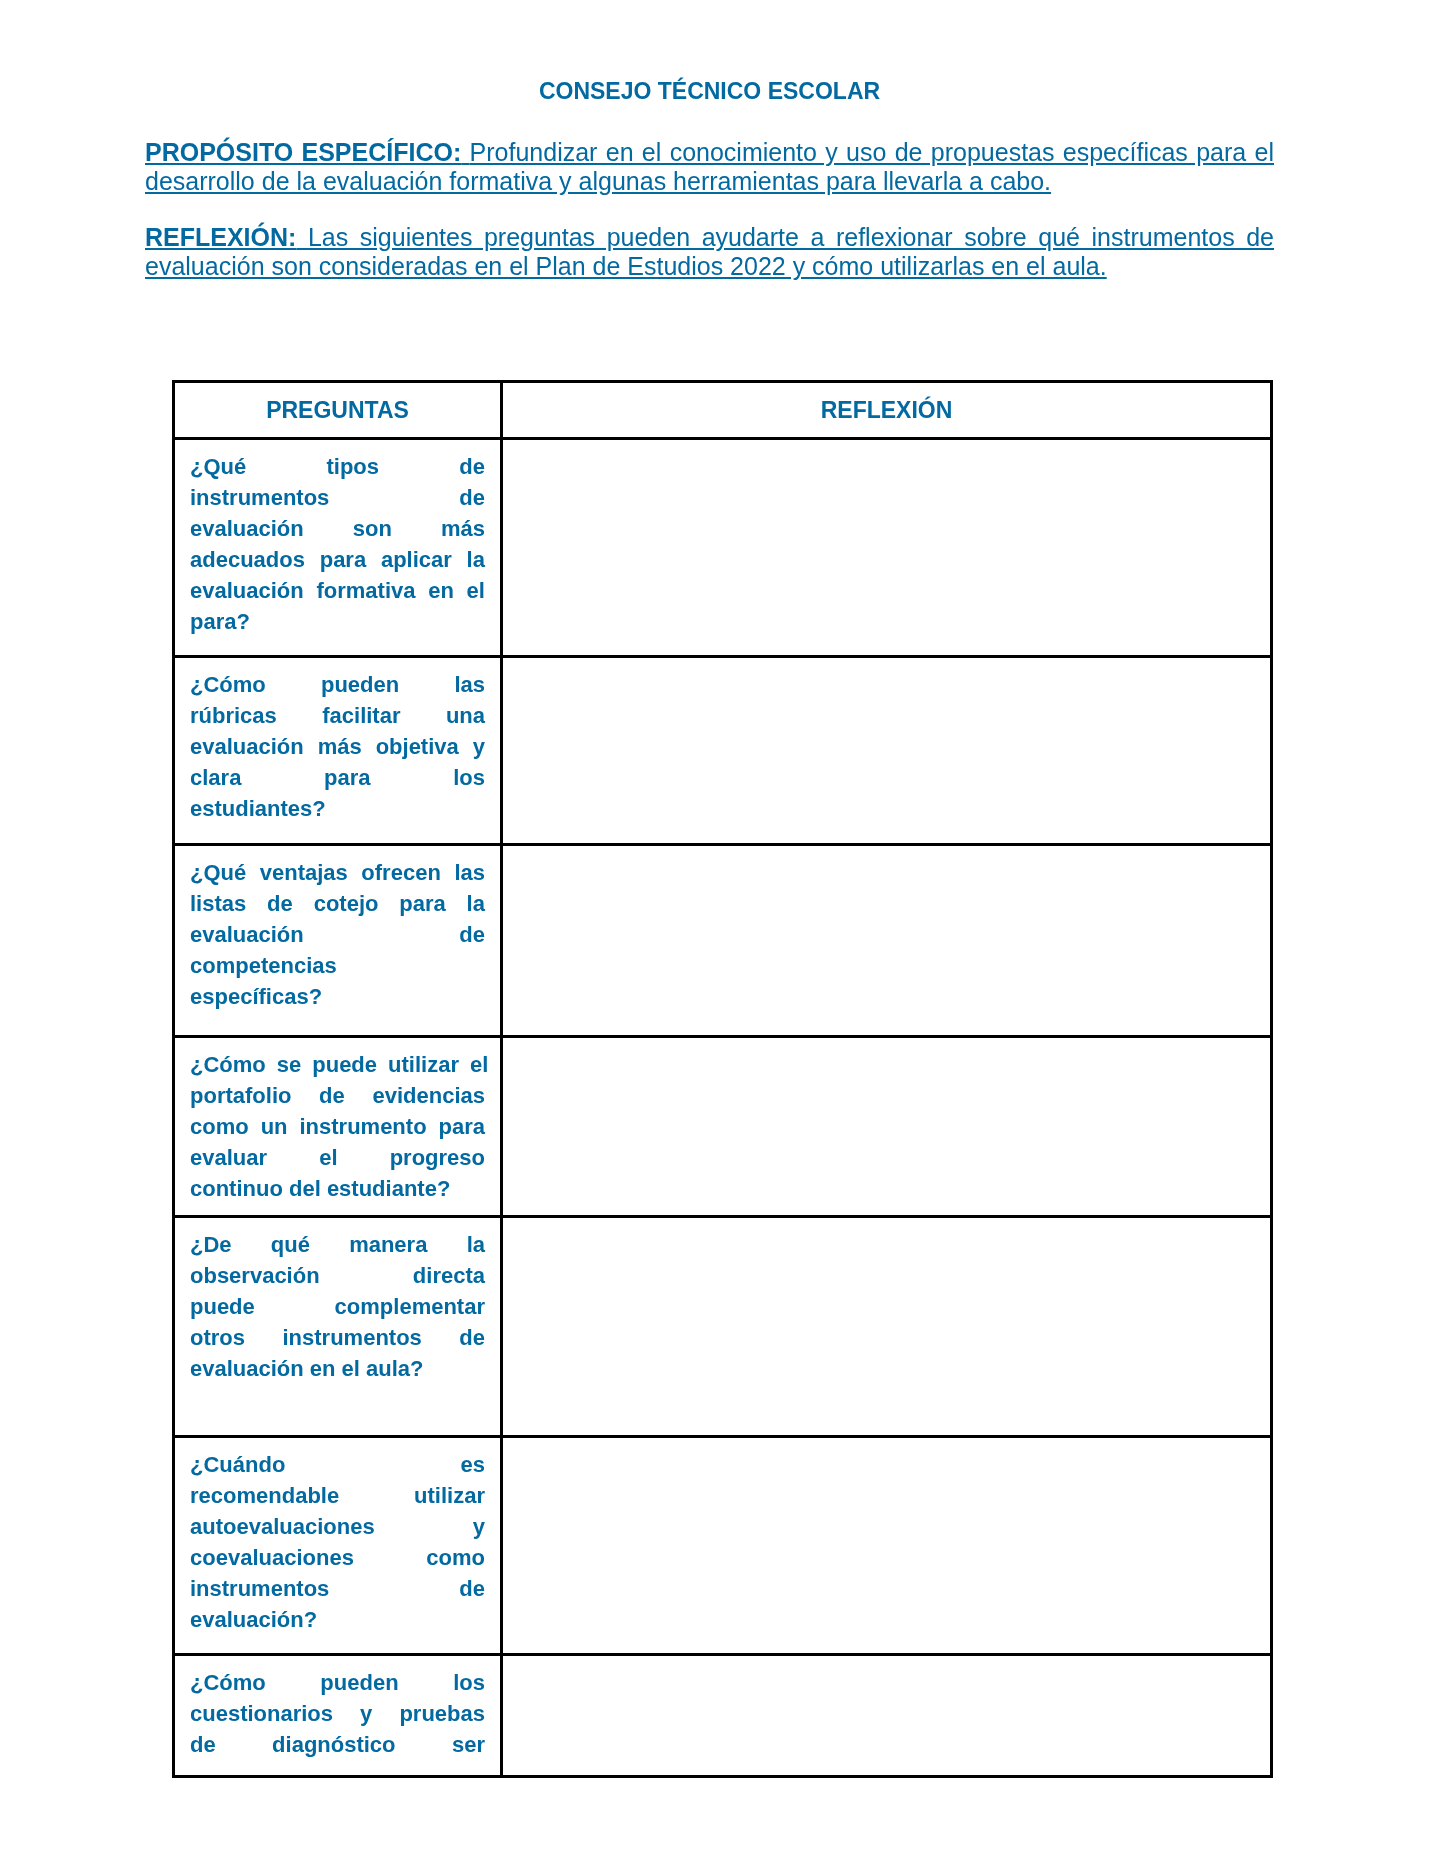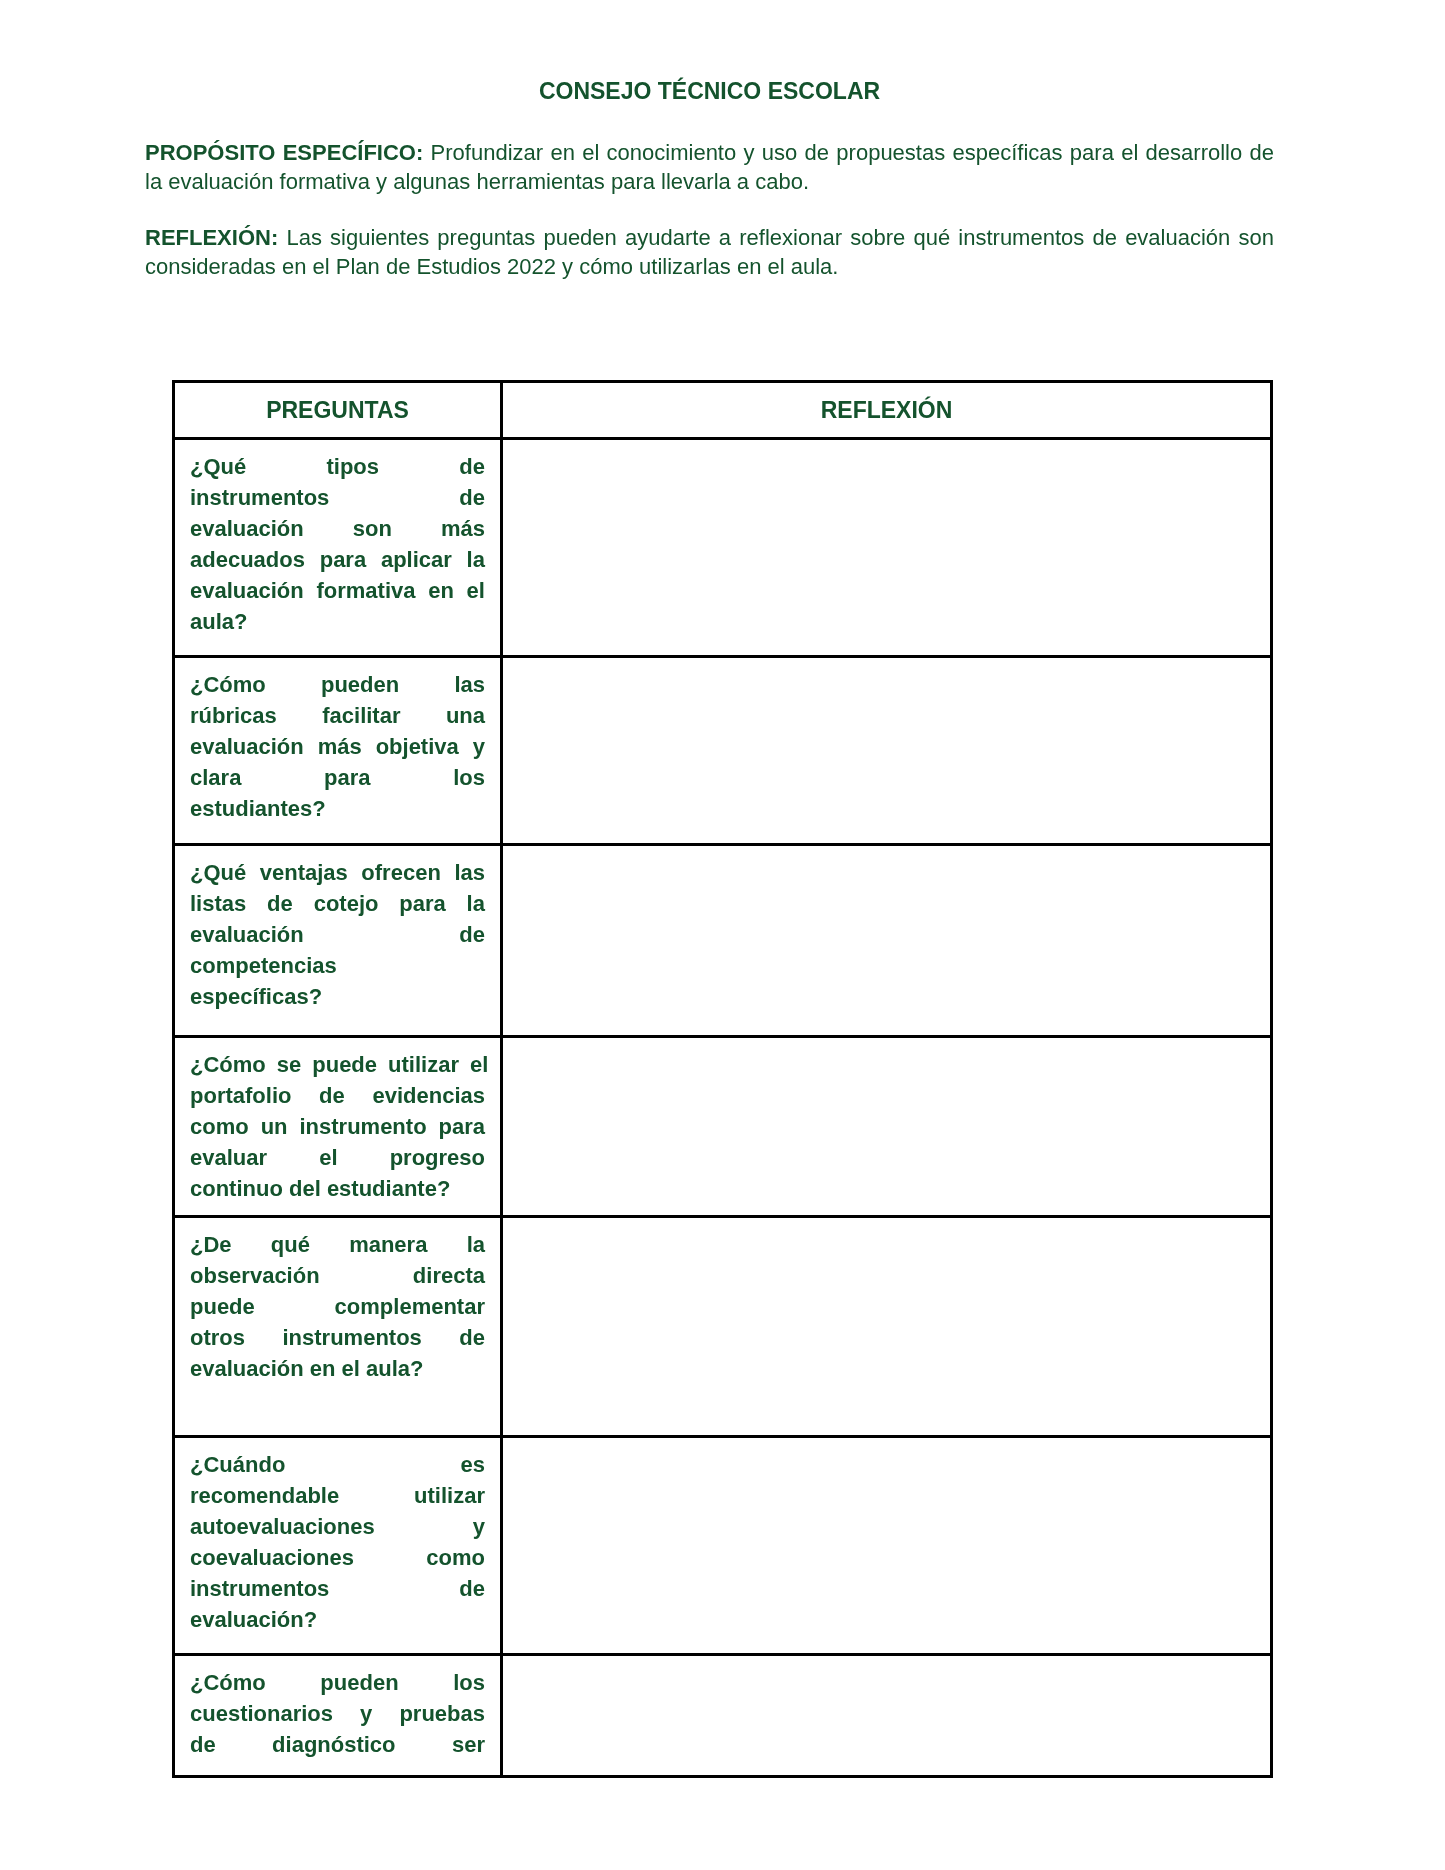--- a/index.html
+++ b/index.html
@@ -3,40 +3,41 @@
 <meta charset="utf-8">
 <style>
   html,body { margin:0; padding:0; background:#777; }
   .page {
     position: relative;
     width: 1445px;
     height: 1870px;
     margin: 0 auto;
     background: #ffffff;
     font-family: "Liberation Sans", sans-serif;
-    color: #14532d;
+    color: #0369a1;
     overflow: hidden;
   }
   .content {
     position: absolute;
     left: 145px;
     top: 0;
     width: 1129px;
   }
   .titles {
     margin-top: 76px;
     text-align: center;
     font-weight: bold;
     font-size: 23px;
     line-height: 30px;
   }
   .para {
-    font-size: 22px;
+    font-size: 25px;
     line-height: 29px;
     text-align: justify;
+    text-decoration: underline;
   }
   .para-proposito { margin-top: 32px; }
   .para-reflexion { margin-top: 27px; }
   .para strong { font-weight: bold; }
 
   .qtable-wrap {
     position: absolute;
     left: 172px;
     top: 380px;
     width: 1164px;
@@ -128,21 +129,21 @@
                 <span>para</span>
                 <span>aplicar</span>
                 <span>la</span>
               </div>
               <div class="qline just">
                 <span>evaluación</span>
                 <span>formativa</span>
                 <span>en</span>
                 <span>el</span>
               </div>
-              <div class="qline">aula?</div>
+              <div class="qline">para?</div>
             </td>
             <td></td>
           </tr>
           <tr>
             <td class="qcell">
               <div class="qline just">
                 <span>¿Cómo</span>
                 <span>pueden</span>
                 <span>las</span>
               </div>

